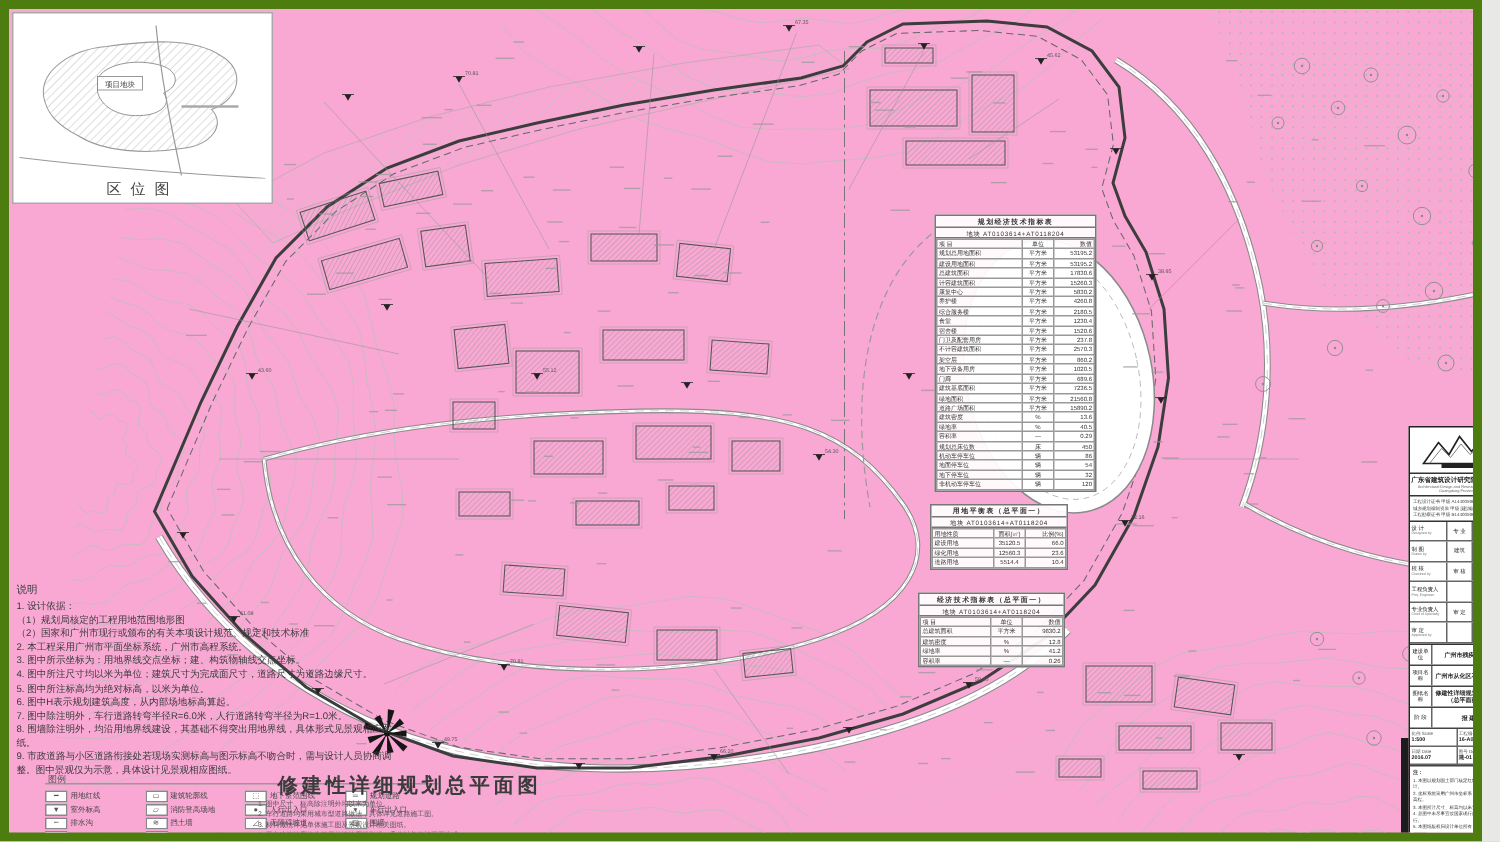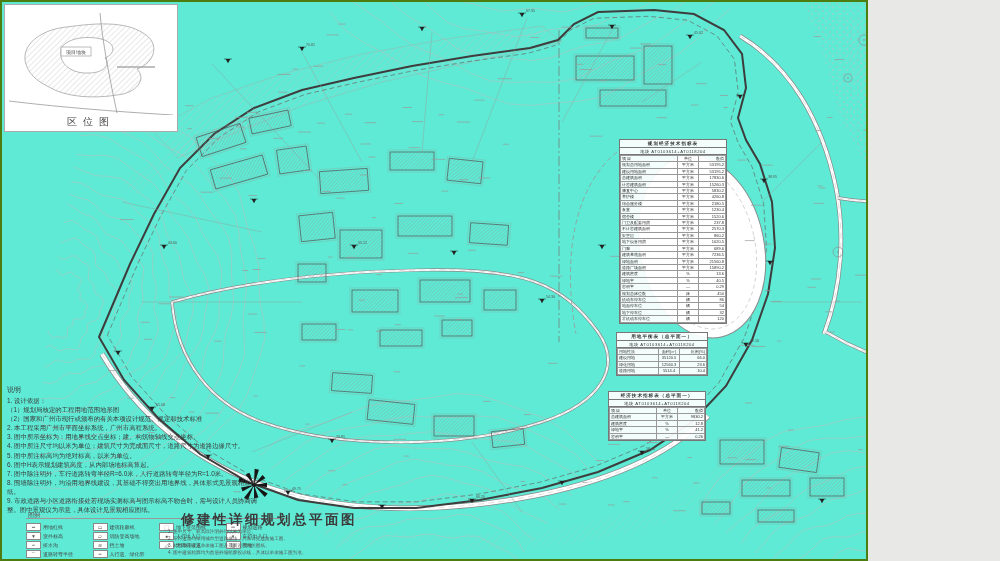--- a/index.html
+++ b/index.html
@@ -1,17 +1,17 @@
 <!DOCTYPE html>
 <html><head>
 <meta charset="utf-8">
 <style>
   html,body{margin:0;padding:0;background:#e8e8e6;}
-  #sheet{position:relative;width:868px;height:561px;background:#5eead4;overflow:hidden;
-         font-family:"Liberation Sans",sans-serif;color:#333;border:2px solid #4d7c0f;box-sizing:border-box;}
+  #sheet{position:relative;width:988px;height:561px;background:#f9a8d4;overflow:hidden;
+         font-family:"Liberation Sans",sans-serif;color:#333;border:6px solid #4d7c0f;box-sizing:border-box;}
   svg{display:block}
   
   #inset{position:absolute;left:2px;top:2px;width:172px;height:126px;background:#fff;
          border:0.5px solid #aaa;}
   #inset .cap{position:absolute;left:0;right:0;bottom:2px;text-align:center;font-size:10px;
          letter-spacing:6px;color:#444;}
   
   #notes{position:absolute;left:5px;top:383px;width:256px;font-size:6.4px;line-height:1.42;color:#3a3a3a;}
   #notes .t{font-size:7px;margin-bottom:1px;}
   

